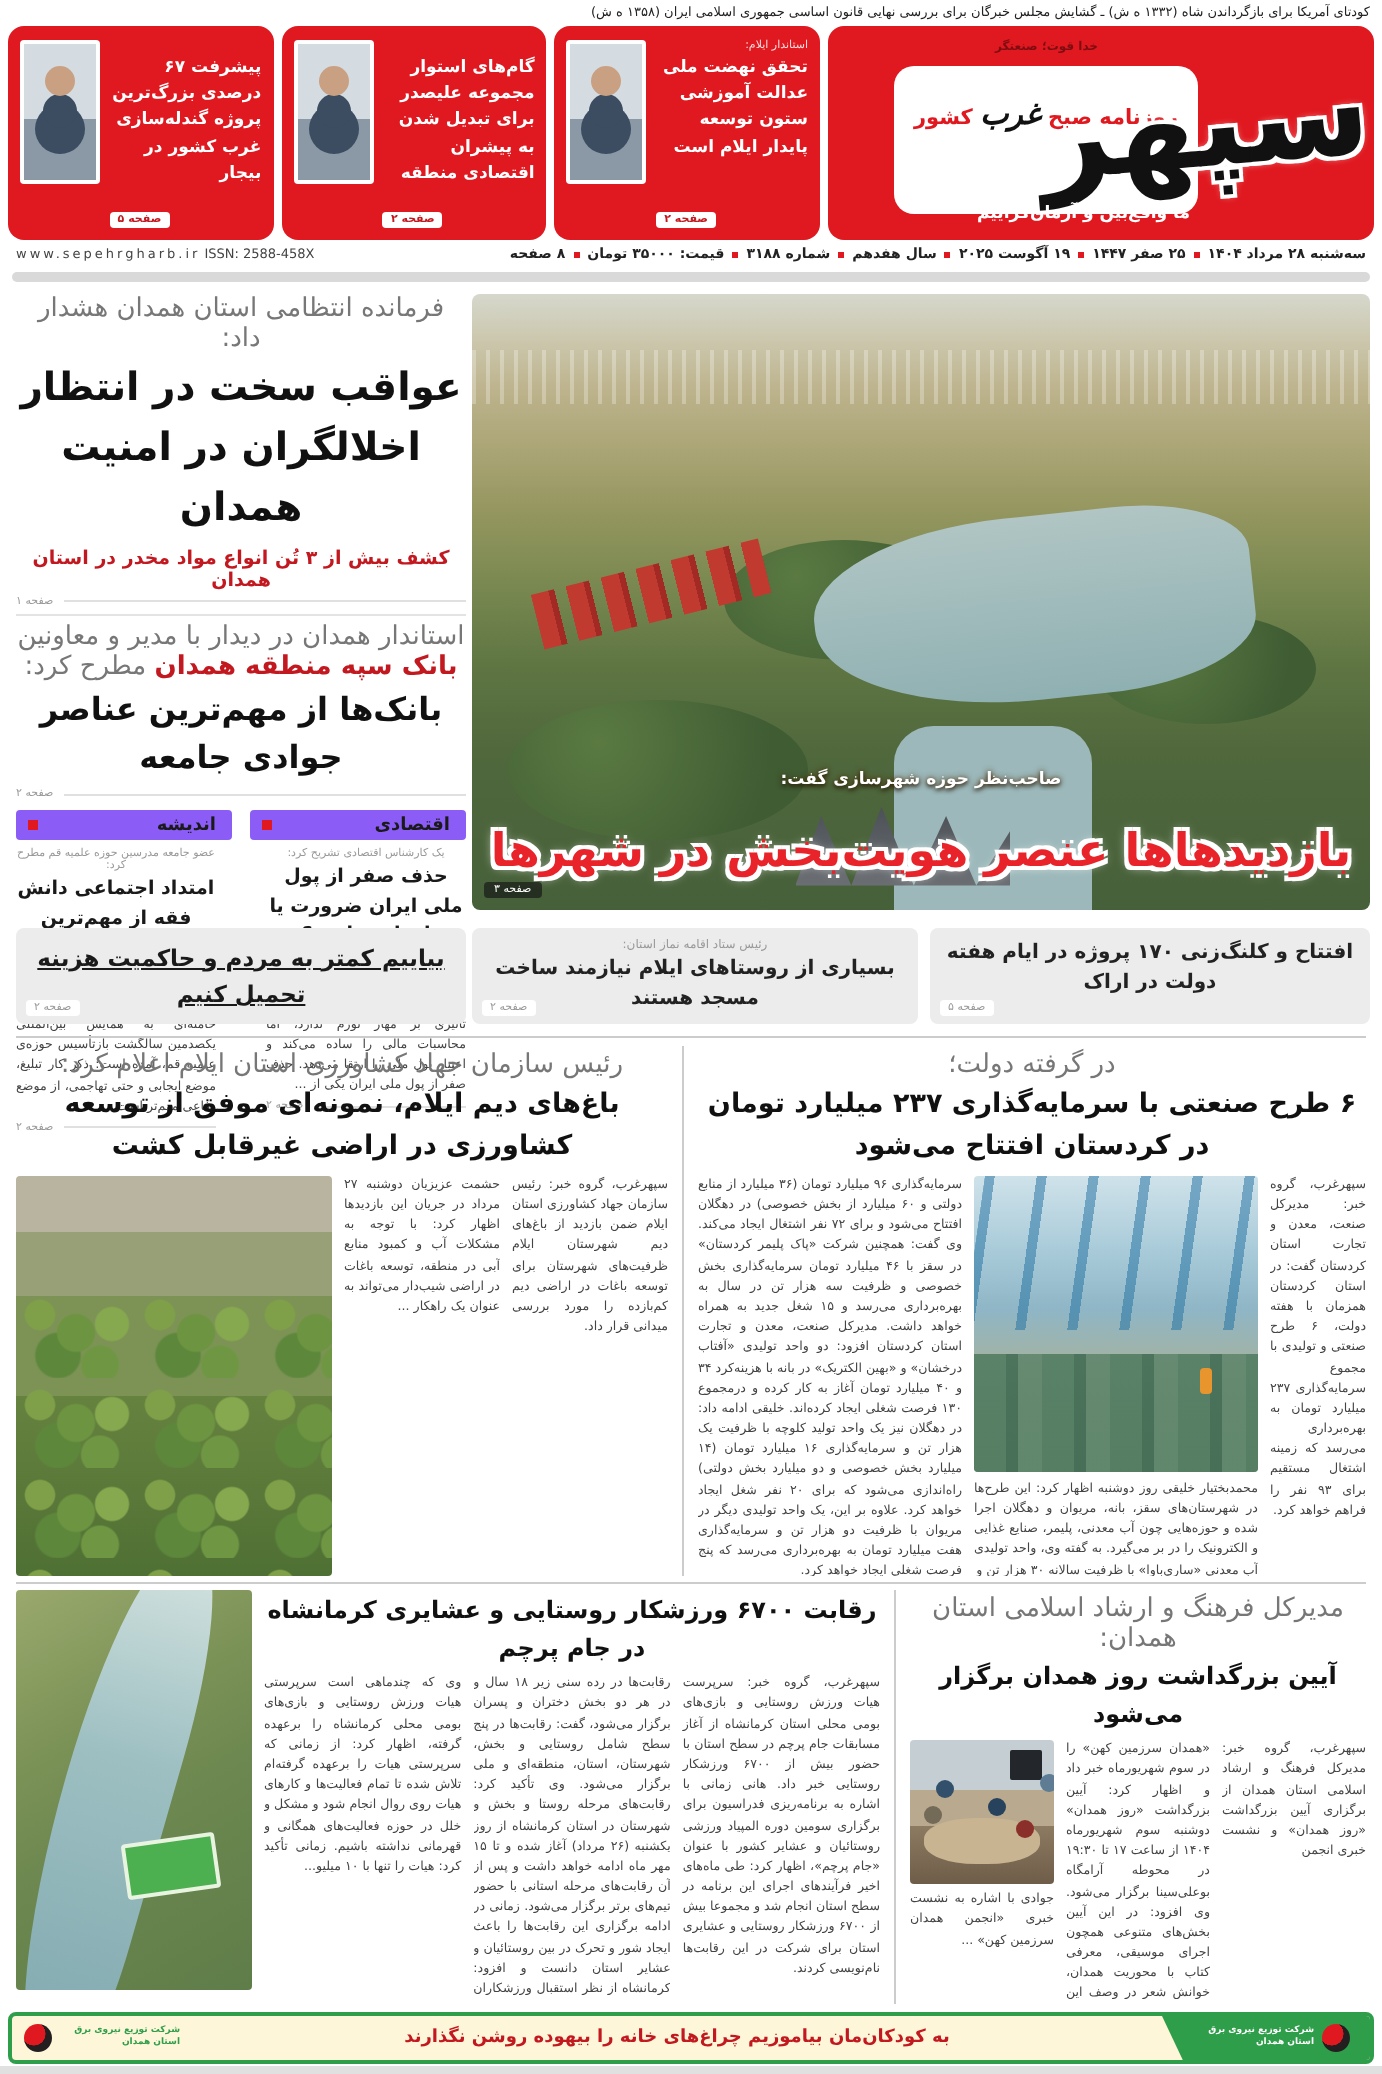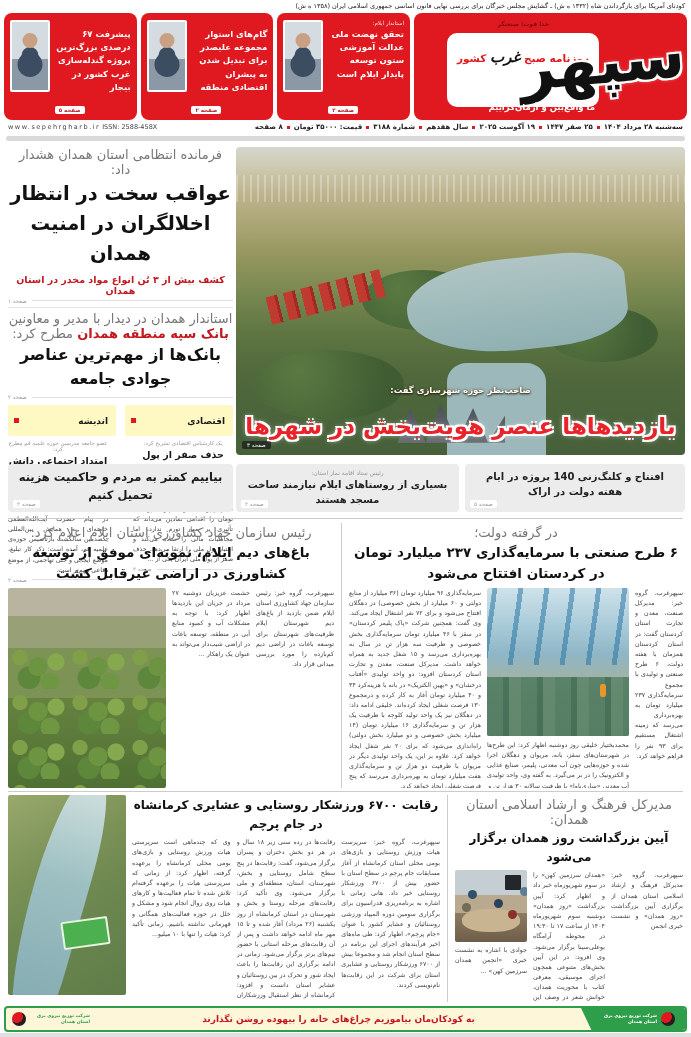--- a/index.html
+++ b/index.html
@@ -54,35 +54,35 @@
           text-shadow:-2px -2px 0 #fff,2px -2px 0 #fff,-2px 2px 0 #fff,2px 2px 0 #fff,0 0 6px #fff;}
   .h-badge{position:absolute;bottom:6px;left:6px;font-size:5.5px;color:#fff;background:rgba(20,20,20,.65);padding:1px 5px;border-radius:2px;}
   
   .gbox{position:absolute;background:#ececec;border-radius:4px;box-sizing:border-box;padding:5px 8px;text-align:center;}
   .gbox .gk{font-size:6px;color:#999;margin-bottom:1px;}
   .gbox .gh{font-size:10px;font-weight:800;line-height:1.5;color:#222;}
   .gbox .gb{position:absolute;bottom:4px;left:5px;font-size:5.5px;color:#999;background:#fff;padding:1px 4px;border-radius:2px;}
   .box-arak{top:464px;right:6px;width:220px;height:48px;}
   .box-mosque{top:464px;right:232px;width:223px;height:48px;}
   .quote{top:464px;left:8px;width:225px;height:48px;right:auto;position:absolute;background:#ececec;border-radius:4px;
-         display:flex;align-items:flex-start;justify-content:center;padding:4px 10px;box-sizing:border-box;text-align:center;}
+         display:flex;align-items:center;justify-content:center;padding:4px 10px;box-sizing:border-box;text-align:center;text-decoration:underline;}
   .quote .gh{font-size:11.5px;font-weight:800;line-height:1.6;}
   .quote .gb{position:absolute;bottom:4px;left:5px;font-size:5.5px;color:#999;background:#fff;padding:1px 4px;border-radius:2px;}
   
   .leftcol{position:absolute;top:145px;left:8px;width:225px;height:370px;}
   .kick{font-size:13px;color:#777;text-align:center;margin:2px 0;}
   .kick .hl{color:#c2181f;font-weight:bold;}
   .lead-head{font-size:19.5px;font-weight:900;text-align:center;line-height:1.55;margin:2px 0;color:#111;}
   .lead-sub{font-size:9.5px;font-weight:800;color:#c2181f;text-align:center;margin:4px 0 2px;}
   .pmark{display:flex;align-items:center;font-size:5.5px;color:#999;margin:2px 0;}
   .pmark::before{content:"";flex:1;border-top:1px solid #e0e0e0;margin-left:5px;}
   .divline{border-top:1px solid #e3e3e3;margin:3px 0;}
   .sec-head{font-size:16px;font-weight:900;text-align:center;line-height:1.55;margin:2px 0;color:#111;}
   .secbars{display:flex;gap:9px;margin-top:5px;}
-  .secbar{flex:1;background:#fef9c3;height:31px;border-radius:2px;display:flex;align-items:center;position:relative;
+  .secbar{flex:1;background:#8b5cf6;height:15px;border-radius:2px;display:flex;align-items:center;position:relative;
           font-weight:800;font-size:9px;padding:0 8px;box-sizing:border-box;}
   .secbar .sq{position:absolute;left:6px;width:5px;height:5px;background:#e0181f;}
   .seccols{display:flex;gap:25px;margin-top:4px;}
   .seccol{flex:1;}
   .seccol .sk{font-size:5.5px;color:#999;text-align:center;margin-bottom:2px;}
   .seccol .sh{font-size:9.5px;font-weight:800;text-align:center;line-height:1.5;margin-bottom:3px;}
   .seccol .sb{font-size:6.3px;color:#444;text-align:justify;line-height:1.6;}
   
   .hr{position:absolute;right:8px;left:8px;border-top:1px solid #ccc;}
   .hr1{top:518px;} .hr2{top:791px;}
@@ -218,21 +218,21 @@
         <div class="h-lake2"></div>
       <div class="h-roofs"></div>
       <div class="h-pav"></div>
     </div>
     <div class="h-kick">صاحب‌نظر حوزه شهرسازی گفت:</div>
     <div class="h-head">بازدیدها‌ها عنصر هویت‌بخش در شهرها</div>
     <span class="h-badge">صفحه ۳</span>
   </div>
 
   <div class="gbox box-arak">
-    <div class="gh">افتتاح و کلنگ‌زنی 140 پروژه در ایام هفته دولت در اراک</div>
+    <div class="gh">افتتاح و کلنگ‌زنی ۱۷۰ پروژه در ایام هفته دولت در اراک</div>
     <span class="gb">صفحه ۵</span>
   </div>
   <div class="gbox box-mosque">
     <div class="gk">رئیس ستاد اقامه نماز استان:</div>
     <div class="gh">بسیاری از روستاهای ایلام نیازمند ساخت مسجد هستند</div>
     <span class="gb">صفحه ۲</span>
   </div>
 
   <div class="leftcol">
     <div class="kick">فرمانده انتظامی استان همدان هشدار داد:</div>

